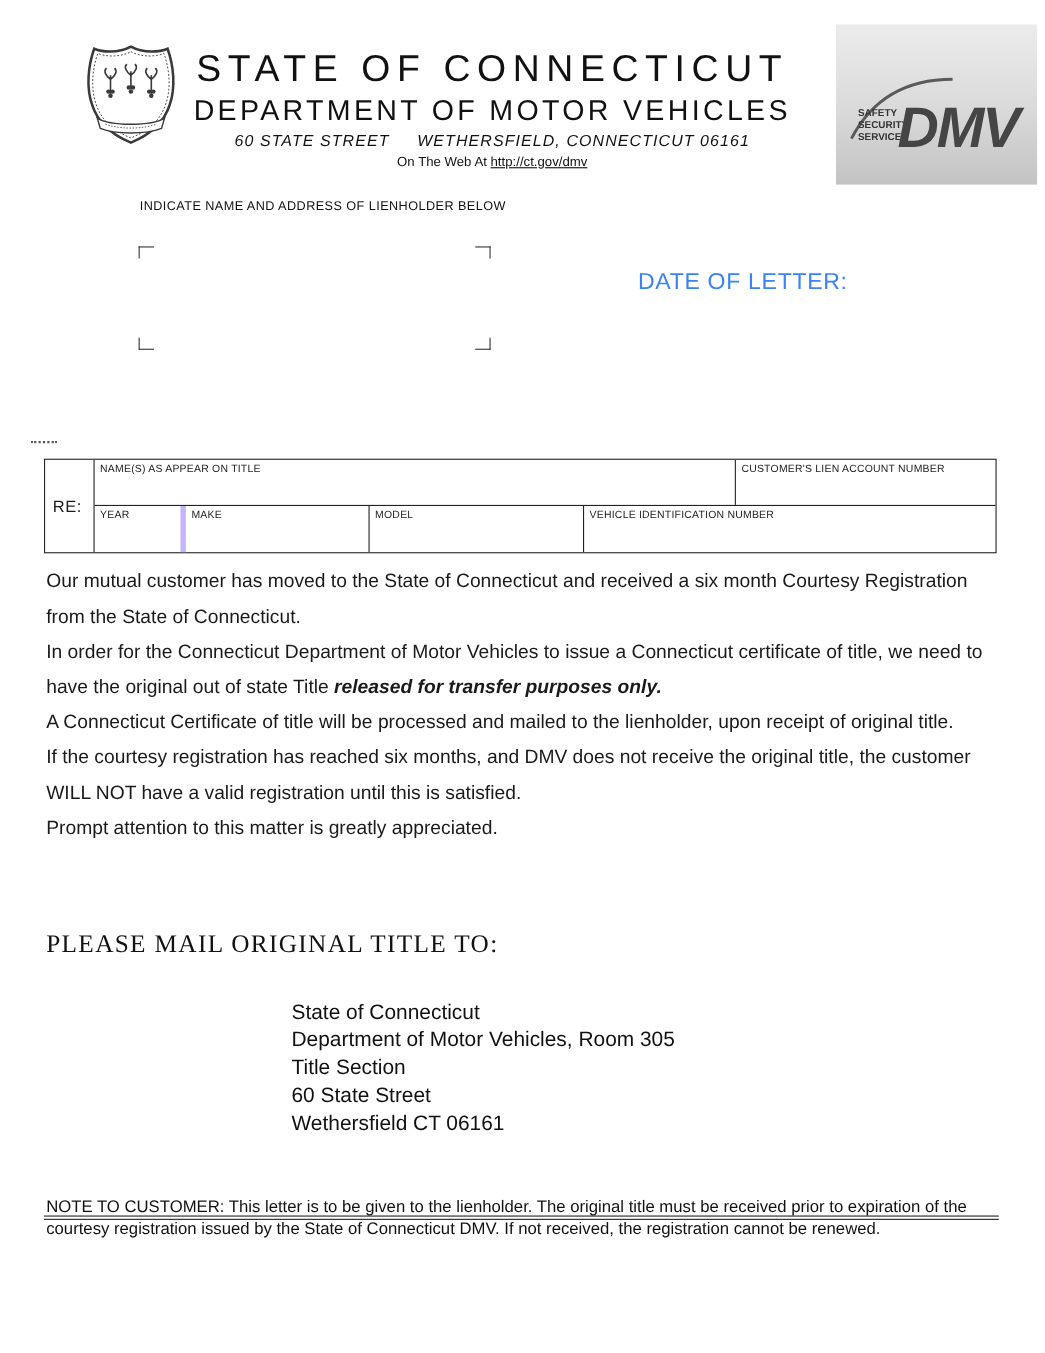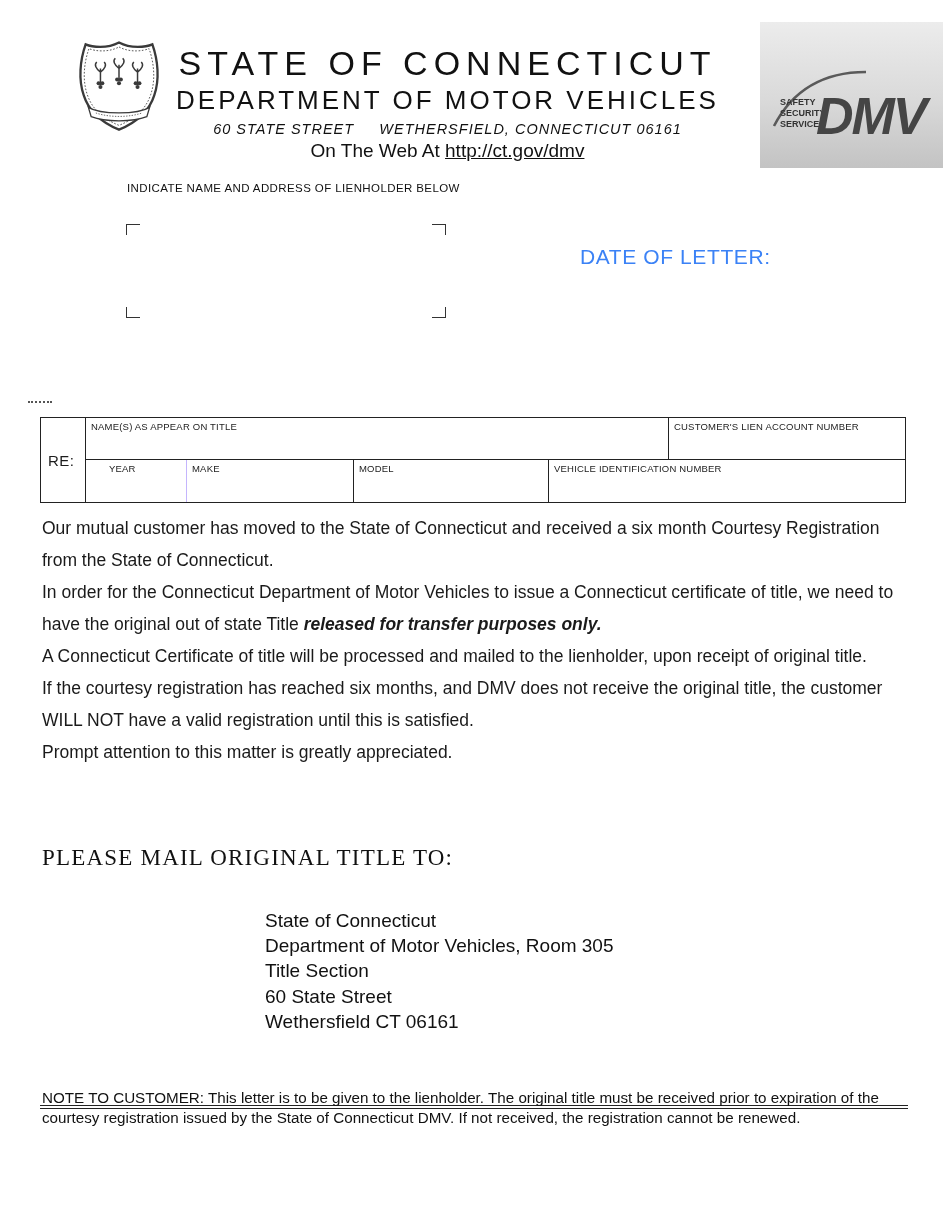--- a/index.html
+++ b/index.html
@@ -9,21 +9,21 @@
     position:relative; width:950px; height:1230px;
     background:#ffffff; margin:0 auto; overflow:hidden;
   }
 
   
   .seal { position:absolute; left:68px; top:36px; width:102px; height:102px; }
   .header-text { position:absolute; left:175px; top:44px; width:545px; text-align:center; }
   .h-title { font-size:34px; font-weight:normal; letter-spacing:6px; white-space:nowrap; color:#111; }
   .h-sub   { font-size:26px; font-weight:normal; letter-spacing:3px; margin-top:2px; white-space:nowrap; color:#111; }
   .h-addr  { font-size:14.5px; font-style:italic; letter-spacing:1px; margin-top:5px; white-space:pre; color:#111; }
-  .h-web   { font-size:19px; margin-top:3px; color:#111; }
+  .h-web   { font-size:12px; margin-top:3px; color:#111; }
   .h-web a { color:#111; text-decoration:underline; }
 
   .dmv-logo { position:absolute; left:760px; top:22px; width:184px; height:146px;text-decoration:underline; }
 
   
   .lien-instruction { position:absolute; left:127px; top:182px; font-size:11.5px; letter-spacing:.4px; color:#111; }
   .lien-area { position:absolute; left:124px; top:222px; width:324px; height:100px; }
   .corner { position:absolute; width:14px; height:11px; }
   .corner.tl { left:126px; top:224px; border-left:1.5px solid #333; border-top:1.5px solid #333; }
   .corner.tr { left:432px; top:224px; border-right:1.5px solid #333; border-top:1.5px solid #333; }
@@ -37,21 +37,21 @@
   .re-table { position:absolute; left:40px; top:417px; width:866px; height:86px;
               border:1px solid #222; display:flex; background:#fff; }
   .re-label-cell { width:45px; border-right:1px solid #222; display:flex; align-items:center;
                    padding-left:7px; font-size:15px; letter-spacing:.5px; }
   .re-main { flex:1; display:flex; flex-direction:column; }
   .re-row1 { display:flex; height:42px; border-bottom:1px solid #222; }
   .re-row2 { display:flex; flex:1; }
   .cell { padding:3px 5px; font-size:9.5px; color:#222; letter-spacing:.2px; }
   .cell-name  { flex:1; border-right:1px solid #222; }
   .cell-lien  { width:236px; }
-  .cell-year  { width:83px;  border-right:1px solid #c4b5fd;margin-left:18px; }
+  .cell-year  { width:83px;  border-right:5px solid #c4b5fd; }
   .cell-make  { width:167px; border-right:1px solid #222; }
   .cell-model { width:195px; border-right:1px solid #222; }
   .cell-vin   { flex:1; }
 
   
   .body-text { position:absolute; left:42px; top:512px; width:868px;
                font-size:17.5px; line-height:32px; color:#1a1a1a; }
   .body-text p { margin:0; }
   .emphasis { font-style:italic; font-weight:bold; }
 

